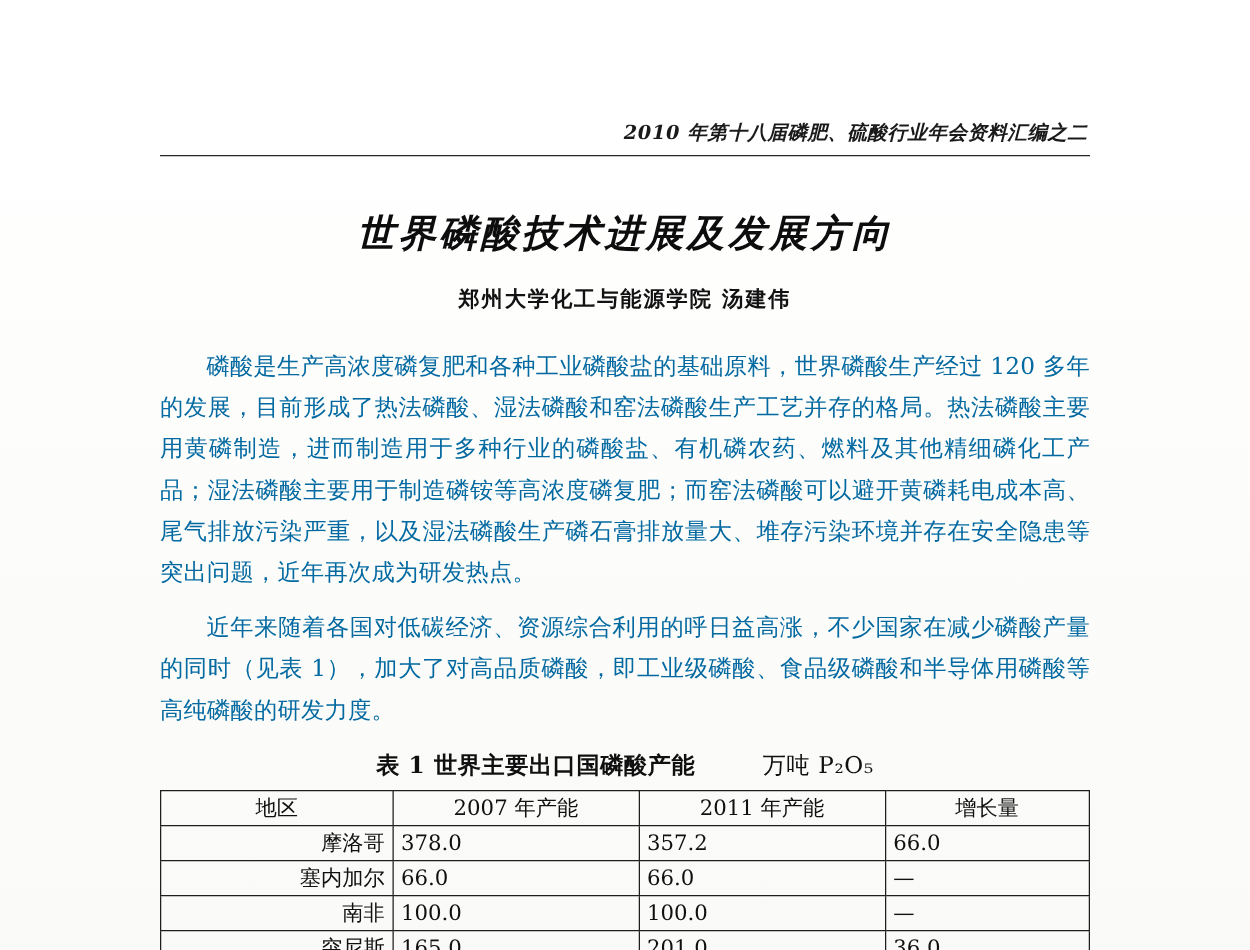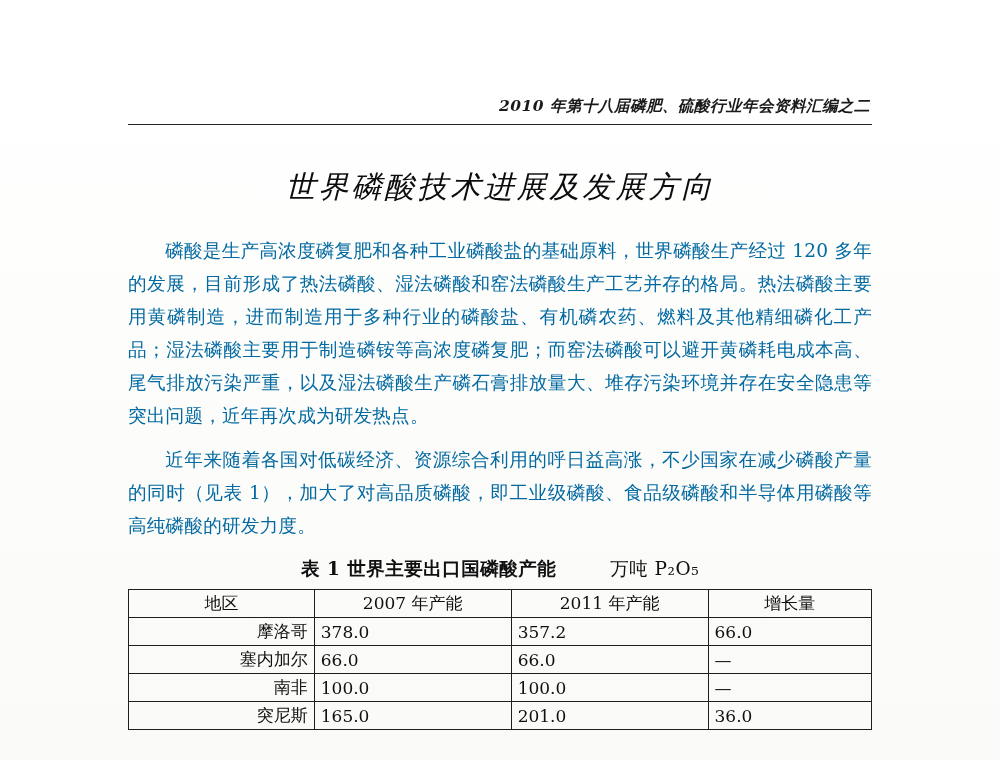--- a/index.html
+++ b/index.html
@@ -46,21 +46,21 @@
   }
   .rule {
     margin-top: 7px;
     border-bottom: 1.6px solid #262626;
     width: 100%;
   }
   .doc-title {
     margin-top: 42px;
     text-align: center;
     font-family: "DejaVu Serif", serif;
-    font-weight: normal;
+    font-weight: bold;
     font-style: italic;
     font-size: 30px;
     letter-spacing: 3px;
     color: #0d0d0d;
   }
   .doc-author {
     margin-top: 20px;
     text-align: center;
     font-family: "DejaVu Serif", serif;
     font-weight: bold;
@@ -131,20 +131,21 @@
 <body>
 
 <div class="page">
   <div class="content">
 
     <div class="header-line">2010 年第十八届磷肥、硫酸行业年会资料汇编之二</div>
     <div class="rule"></div>
 
     <h1 class="doc-title">世界磷酸技术进展及发展方向</h1>
 
+    <div class="doc-author">郑州大学化工与能源学院   汤建伟</div>
 
     <p class="body-text">磷酸是生产高浓度磷复肥和各种工业磷酸盐的基础原料，世界磷酸生产经过 120 多年的发展，目前形成了热法磷酸、湿法磷酸和窑法磷酸生产工艺并存的格局。热法磷酸主要用黄磷制造，进而制造用于多种行业的磷酸盐、有机磷农药、燃料及其他精细磷化工产品；湿法磷酸主要用于制造磷铵等高浓度磷复肥；而窑法磷酸可以避开黄磷耗电成本高、尾气排放污染严重，以及湿法磷酸生产磷石膏排放量大、堆存污染环境并存在安全隐患等突出问题，近年再次成为研发热点。</p>
 
     <p class="body-text">近年来随着各国对低碳经济、资源综合利用的呼日益高涨，不少国家在减少磷酸产量的同时（见表 1），加大了对高品质磷酸，即工业级磷酸、食品级磷酸和半导体用磷酸等高纯磷酸的研发力度。</p>
 
     <div class="table-caption">
       <span>表 1  世界主要出口国磷酸产能</span><span class="unit">万吨  P₂O₅</span>
     </div>
 
     <table class="data-table">

